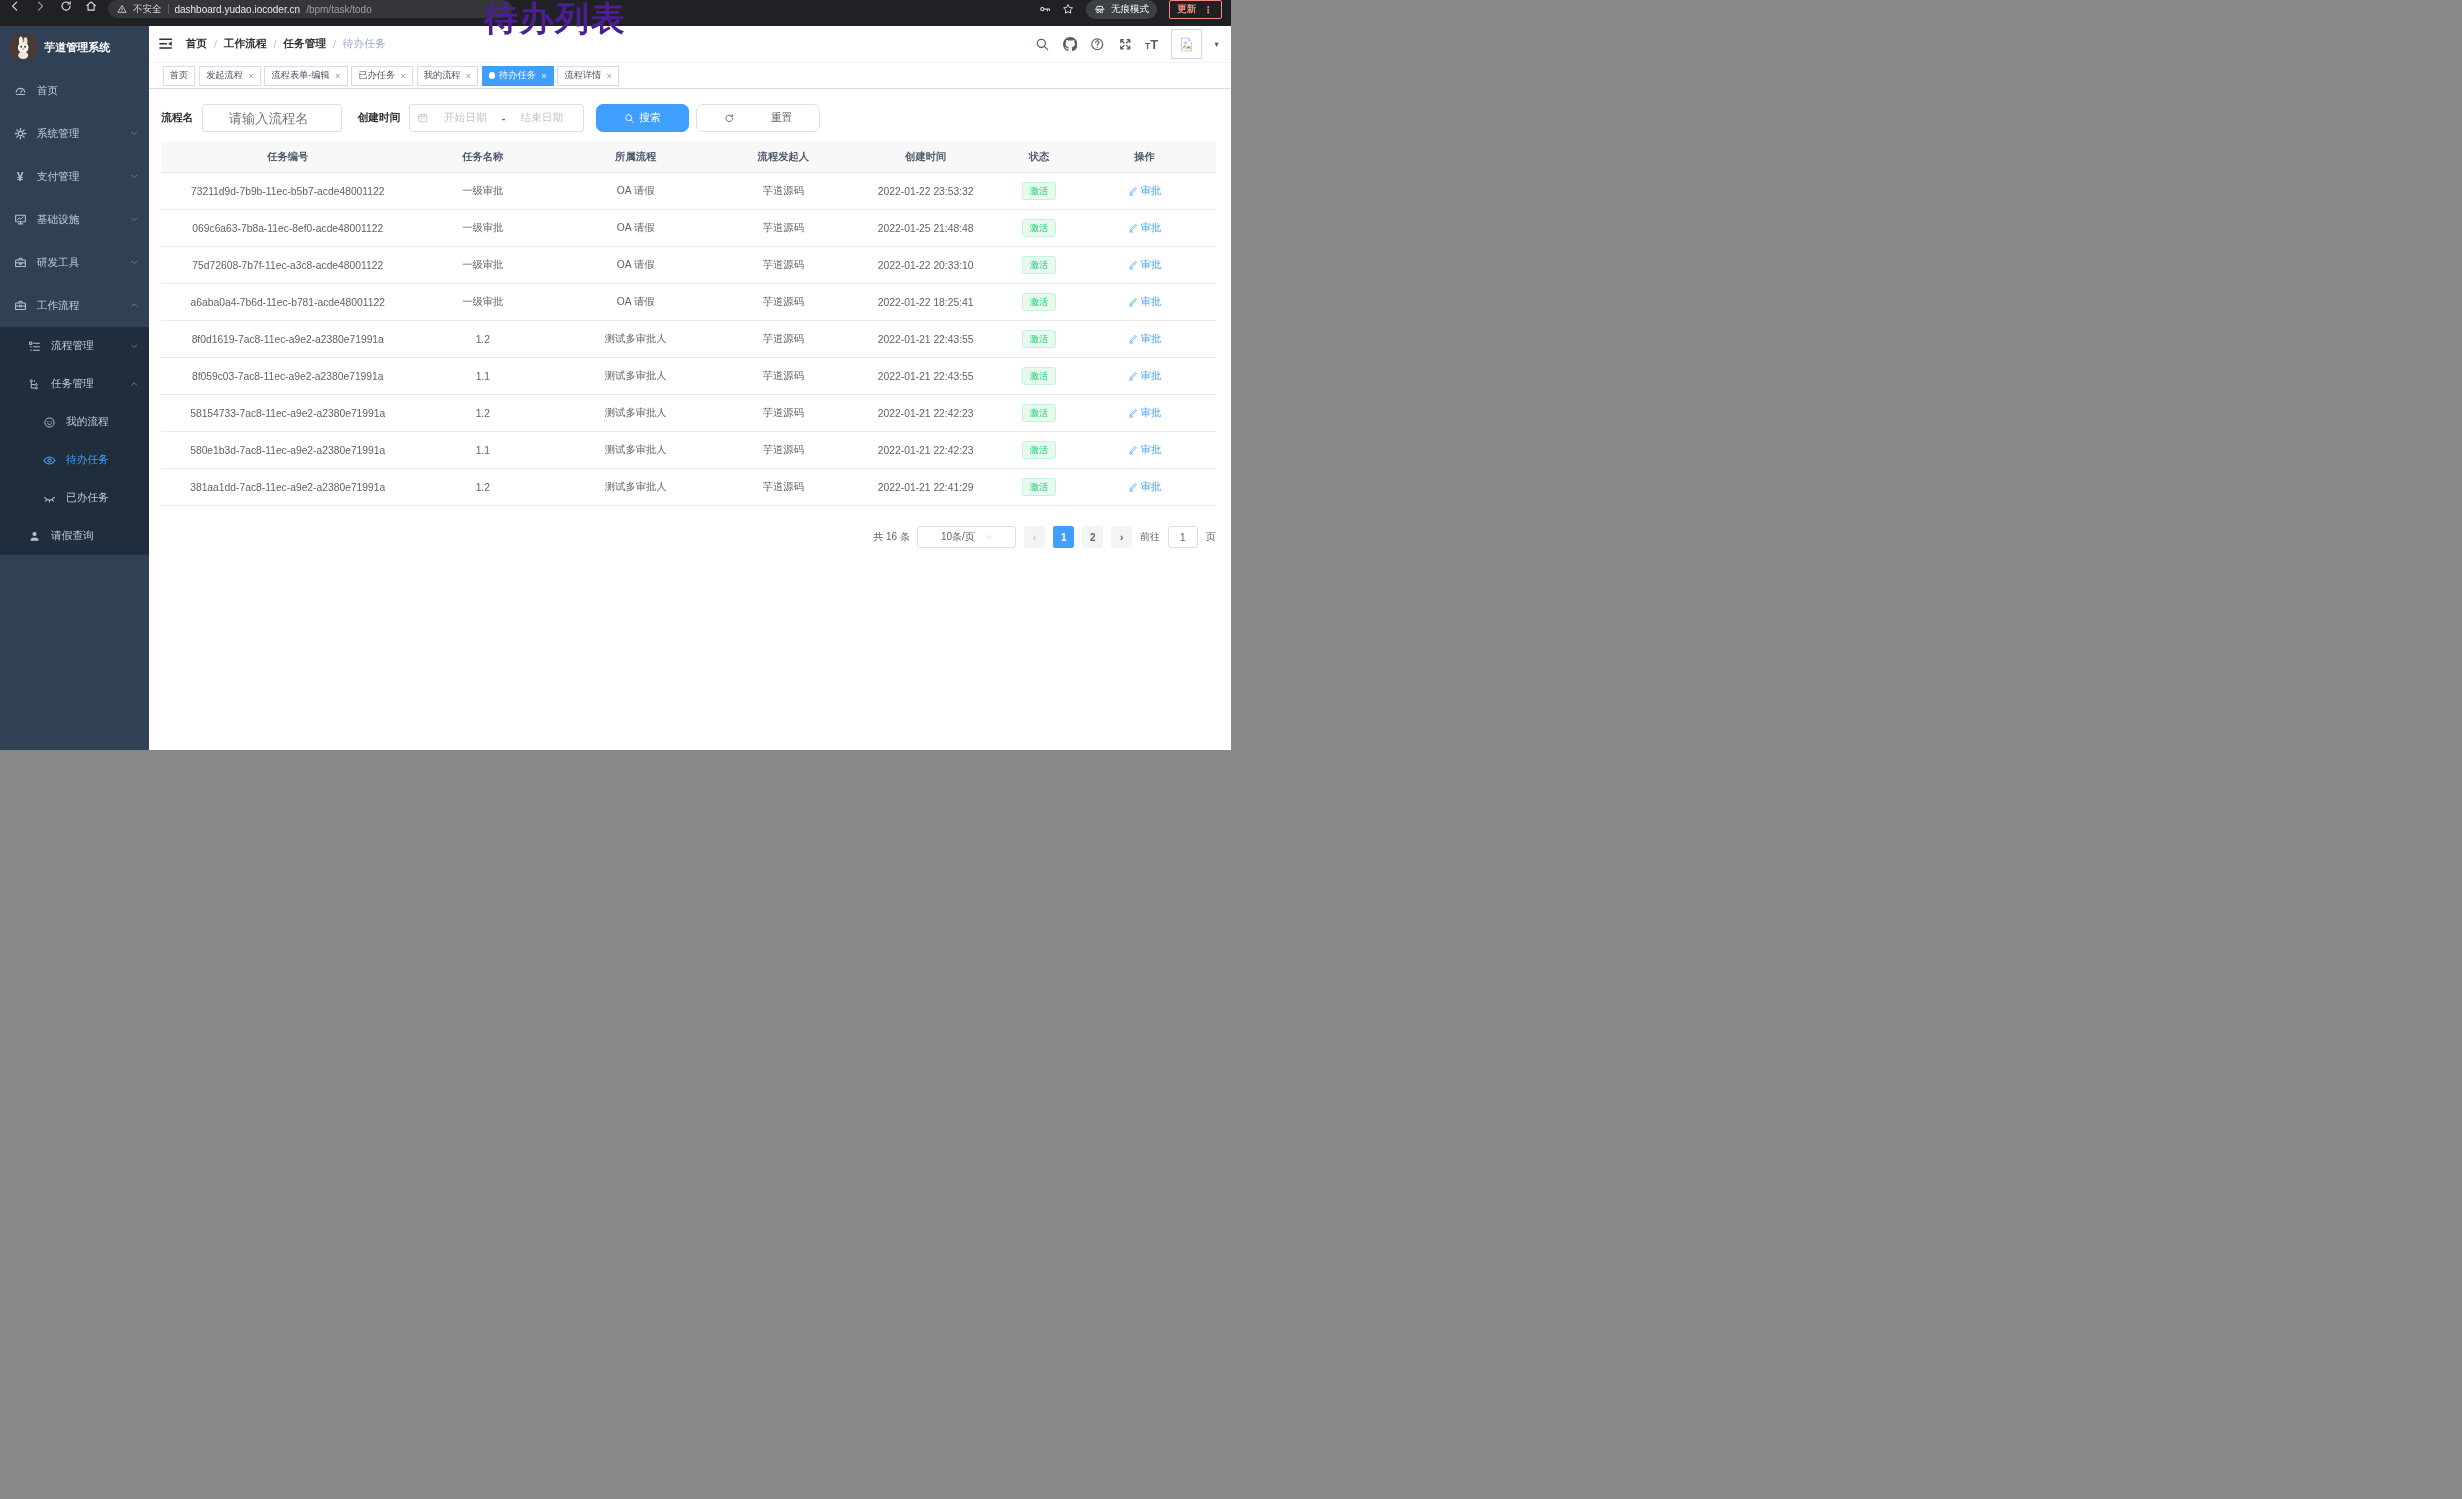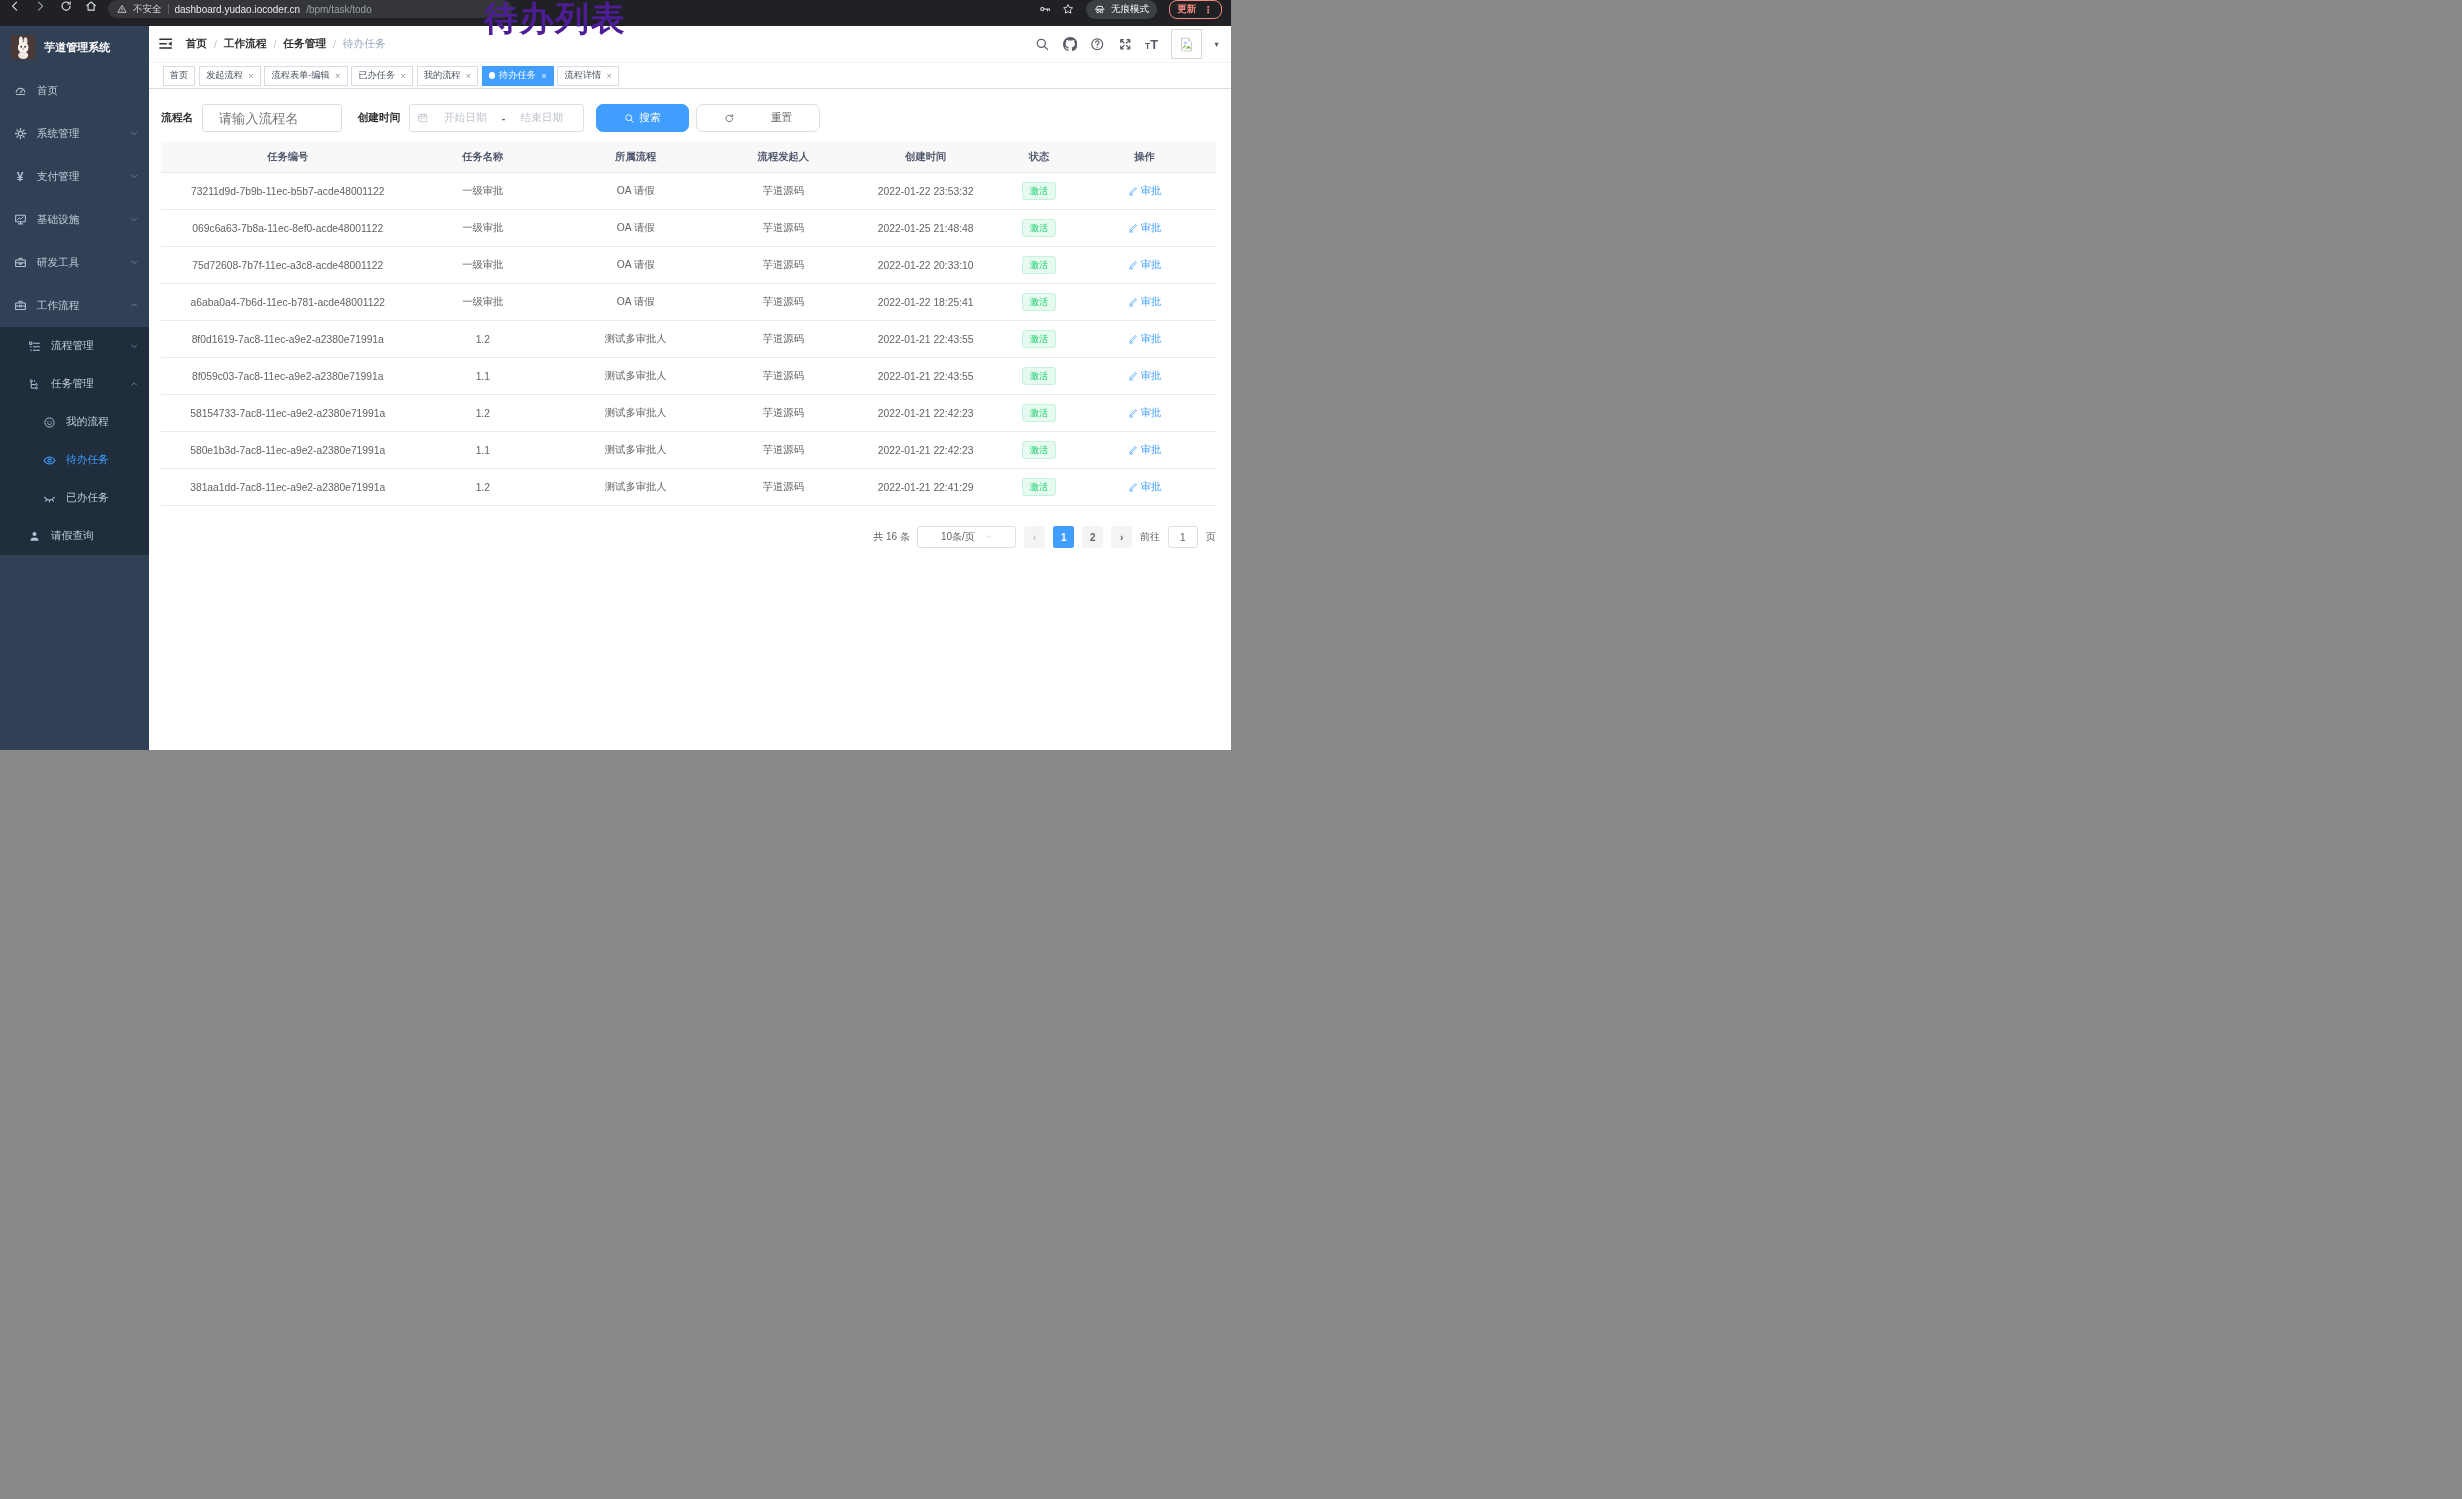--- a/index.html
+++ b/index.html
@@ -15,21 +15,21 @@
   .urlbar { margin-left:10.7px; width:404px; height:18.3px; background:#35363a; border-radius:9.2px; display:flex; align-items:center; padding:0 9.2px; gap:6.1px; }
   .urlbar .wic { width:10px; height:10px; color:#dadce0; }
   .urlbar .sec { color:#dadce0; font-size:9.5px; }
   .urlbar .div { width:0.8px; height:10.7px; background:#5f6368; }
   .urlbar .host { color:#e8eaed; font-size:10px; }
   .urlbar .path { color:#9aa0a6; font-size:10px; }
   .chrome-right { margin-left:auto; display:flex; align-items:center; gap:11.4px; color:#e8eaed; }
   .chrome-right .bic { width:12.2px; height:12.2px; }
   .pill-incog { display:flex; align-items:center; gap:5.3px; background:#3c4043; border-radius:10px; height:19px; padding:0 8.4px; font-size:9.5px; color:#fff; }
   .pill-incog .iic { width:11.4px; height:11.4px; }
-  .pill-update { display:flex; align-items:center; gap:6.9px; border:1.1px solid #f28b82; color:#f28b82; border-radius:8px; height:18.3px; padding:0 7.6px; font-size:9.5px; font-weight:700; }
+  .pill-update { display:flex; align-items:center; gap:6.9px; border:1.1px solid #f28b82; color:#f28b82; border-radius:2px; height:18.3px; padding:0 7.6px; font-size:9.5px; font-weight:700; }
   .pill-update .dots { font-size:10px; letter-spacing:0; }
 
   .annotation { position:absolute; left:484px; top:0; font-size:34px; font-weight:700; color:#4c1d95; z-index:40; line-height:1.1; letter-spacing:1.5px; }
 
   
   .app { display:flex; height:724px; }
   .sidebar { width:149px; background:#304156; flex-shrink:0; color:#bfcbd9; overflow:hidden; }
   .logo { height:43px; display:flex; align-items:center; padding-left:11.4px; gap:8.4px; }
   .logo .limg { width:24.4px; height:24.4px; border-radius:1.5px; }
   .logo .t { color:#fff; font-weight:700; font-size:11px; }
@@ -64,21 +64,21 @@
   .tag-item { height:20px; display:inline-flex; align-items:center; border:0.8px solid #d8dce5; background:#fff; color:#495060; font-size:9.2px; padding:0 6.1px; gap:3.8px; cursor:pointer; }
   .tag-item .x { font-size:9.2px; color:#8a93a5; margin-left:1.5px; }
   .tag-item.on { background:#409eff; border-color:#409eff; color:#fff; }
   .tag-item.on .dot { width:6.1px; height:6.1px; border-radius:50%; background:#fff; display:inline-block; }
   .tag-item.on .x { color:#fff; }
 
   .content { flex:1; background:#fff; padding:15.3px 15.3px 0 12.2px; overflow:hidden; }
   .filters { display:flex; align-items:center; margin-bottom:10.7px; font-size:10.7px; }
   .flabel { color:#303133; font-weight:600; margin-right:8.4px; white-space:nowrap; }
   .flabel.t2 { margin-left:16px; }
-  .tinput { width:140px; height:27.5px; border:0.8px solid #dcdfe6; border-radius:3.1px; display:flex; align-items:center; padding:0 16px; color:#bfc4cc; background:#fff; }
+  .tinput { width:140px; height:27.5px; border:0.8px solid #dcdfe6; border-radius:3.1px; display:flex; align-items:center; padding:0 26px; color:#bfc4cc; background:#fff; }
   .dinput { width:175px; height:27.5px; border:0.8px solid #dcdfe6; border-radius:3.1px; display:flex; align-items:center; padding:0 7.6px; color:#bfc4cc; gap:3.1px; }
   .dinput .cal { width:11.4px; height:11.4px; color:#c0c4cc; }
   .dinput .dtext { flex:1; text-align:center; font-size:10.7px; }
   .dinput .dsep { color:#606266; font-weight:700; }
   .btn { height:27.5px; border-radius:7px; display:inline-flex; align-items:center; gap:4.6px; font-size:10.7px; padding:0 27px; cursor:pointer; }
   .btn .bic2 { width:10.7px; height:10.7px; }
   .btn-primary { background:#409eff; color:#fff; border:0.8px solid #409eff; margin-left:12.2px; }
   .btn-plain { background:#fff; color:#606266; border:0.8px solid #dcdfe6; margin-left:7.6px;gap:36px; }
 
   table { width:100%; border-collapse:collapse; table-layout:fixed; margin-top:9.2px; }

